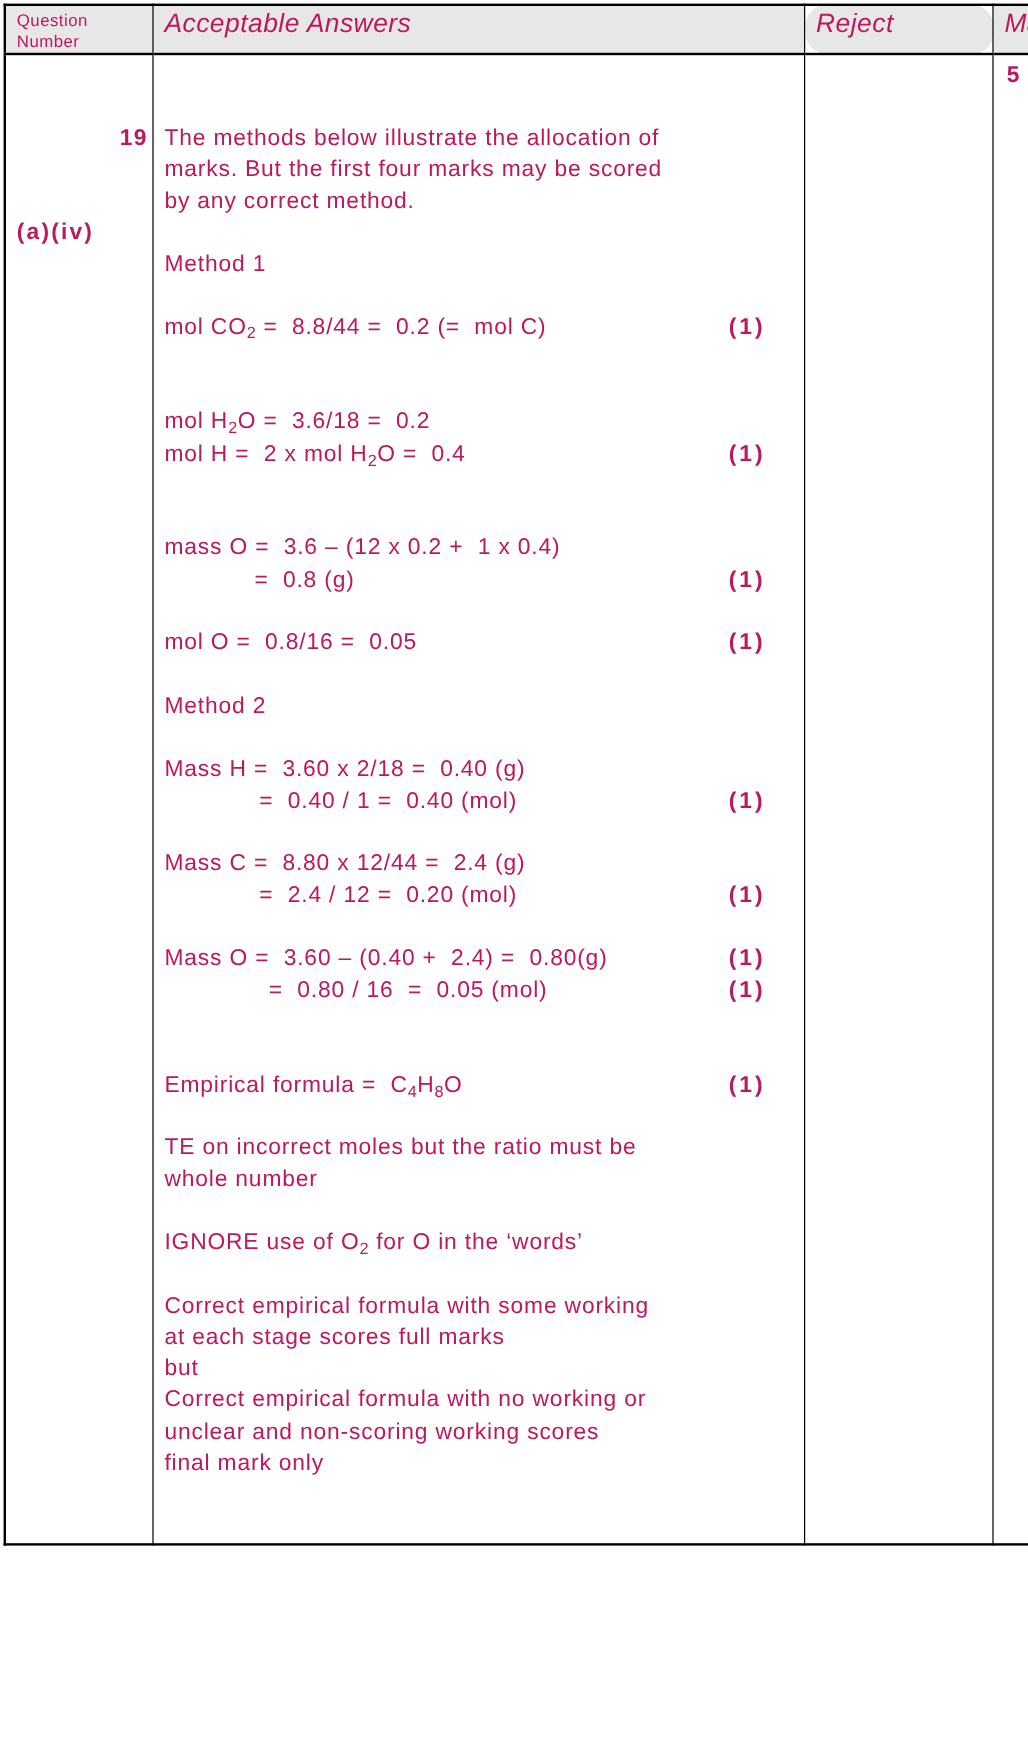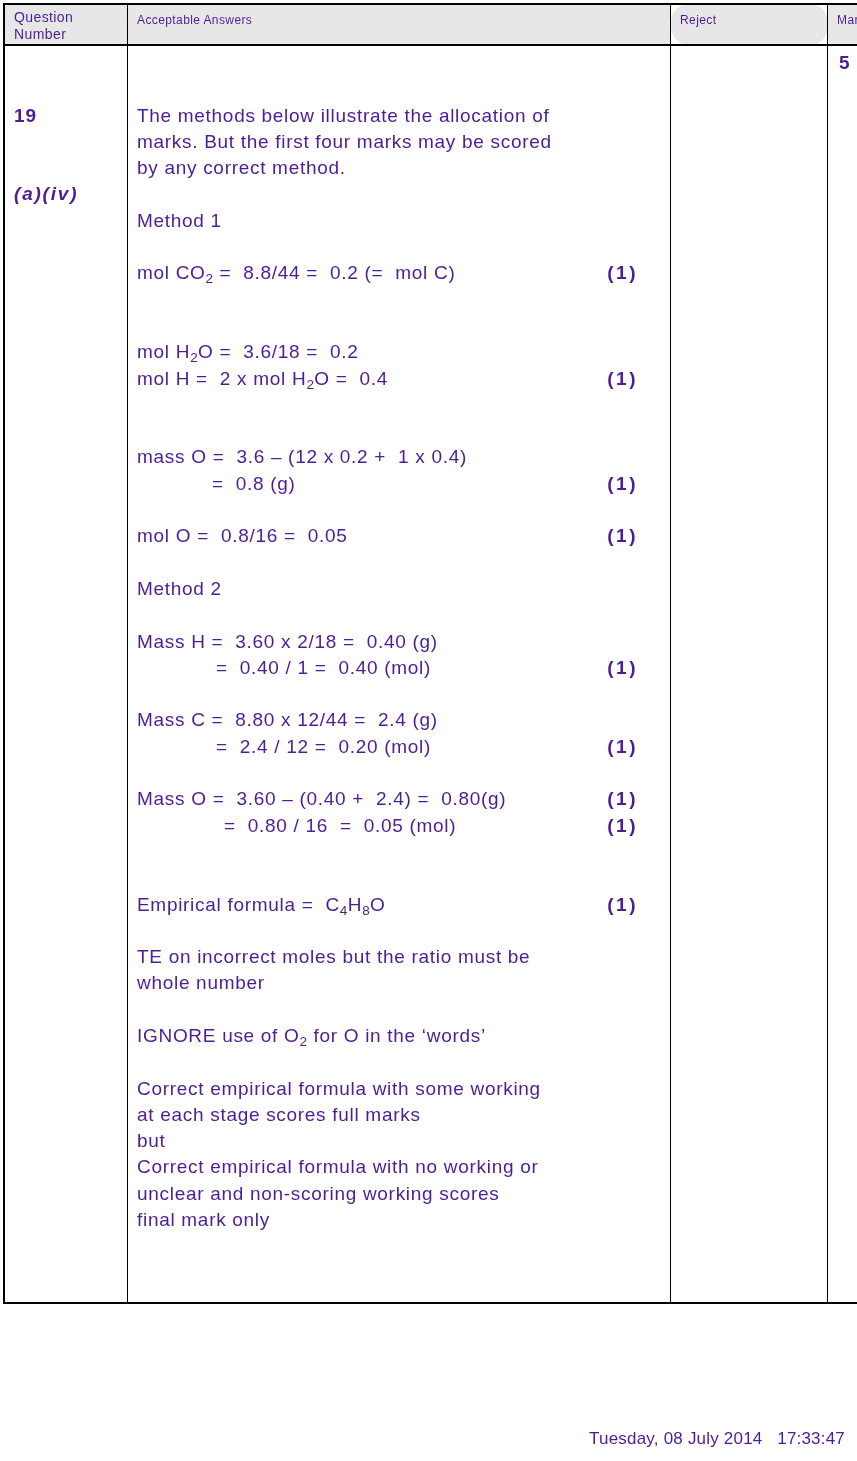--- a/index.html
+++ b/index.html
@@ -7,21 +7,21 @@
     padding: 0;
     background: #ffffff;
   }
   .page {
     position: relative;
     width: 857px;
     height: 1461px;
     background: #ffffff;
     overflow: hidden;
     font-family: "Liberation Sans", "DejaVu Sans", sans-serif;
-    color: #4c1d95;
+    color: #be185d;
   }
   table.mark-table {
     position: absolute;
     left: 3px;
     top: 3px;
     width: 852px;
     border-collapse: collapse;
     table-layout: fixed;
     border: 2px solid #000000;
   }
@@ -40,37 +40,38 @@
   .col-a { width: 527px; }
   .col-r { width: 141px; border-radius: 18px; }
   .col-m { width: 77px; }
   th.col-q {
     font-size: 14px;
     line-height: 16.5px;
     padding: 4px 6px 2px 9px;
     letter-spacing: 0.4px;
   }
   th.col-a, th.col-r, th.col-m {
-    font-size: 12px;
+    font-size: 22px;
     line-height: 20px;
     padding: 5px 6px 2px 9px;
     letter-spacing: 0.4px;
+    font-style: italic;
   }
   td.cell-q {
     height: 1131px;
     padding: 4px 4px 0 9px;
     font-size: 19px;
     line-height: 26.3px;
     font-weight: bold;
     white-space: pre;
   }
-  .q-number { letter-spacing: 1px; }
-  .q-part   { letter-spacing: 1.8px; font-style: italic; }
+  .q-number { letter-spacing: 1px; text-align: right; }
+  .q-part   { letter-spacing: 1.8px; }
   td.cell-a {
-    padding: 4px 14px 16px 9px;
+    padding: 4px 14px 0 9px;
     font-size: 19px;
     line-height: 26.3px;
     letter-spacing: 0.7px;
     white-space: pre;
   }
   td.cell-m {
     padding: 4px 0 0 11px;
     font-size: 19px;
     line-height: 26.3px;
     font-weight: bold;
@@ -138,15 +139,14 @@
         </td>
         <td class="cell-r"></td>
         <td class="cell-m">
           <span>5</span>
         </td>
       </tr>
     </tbody>
   </table>
 
   <span class="footer-left">1406 6CH05_01</span>
-  <span class="footer-right">Tuesday, 08 July 2014   17:33:47</span>
 
 </div>
 
 </body></html>

